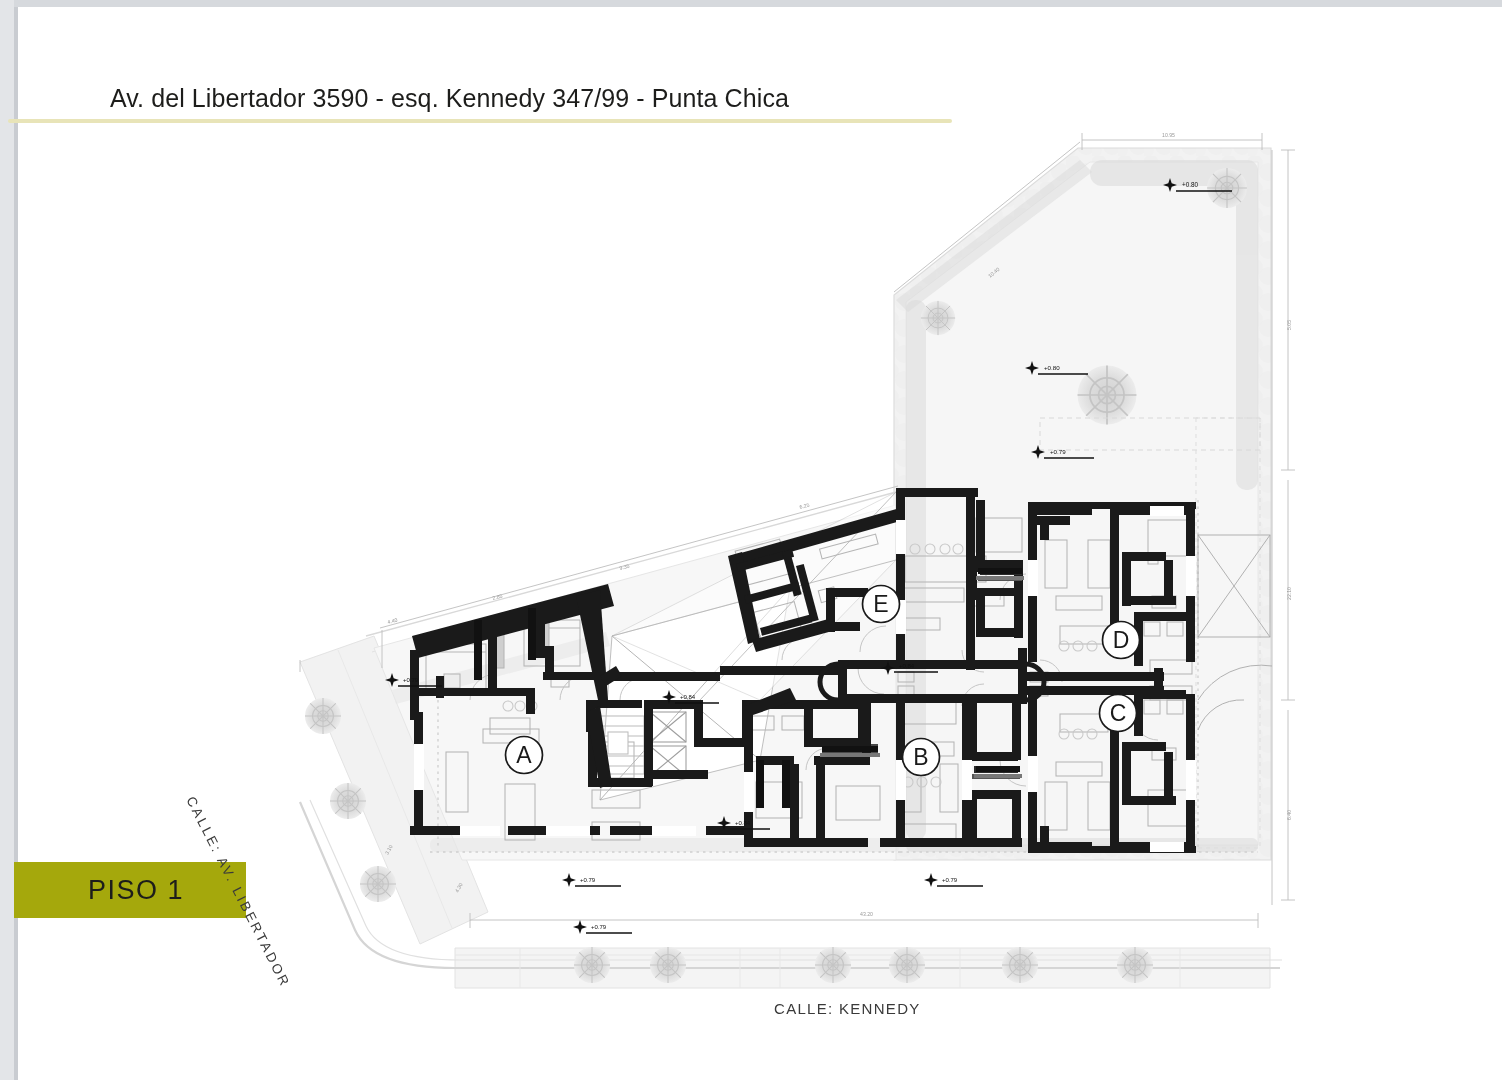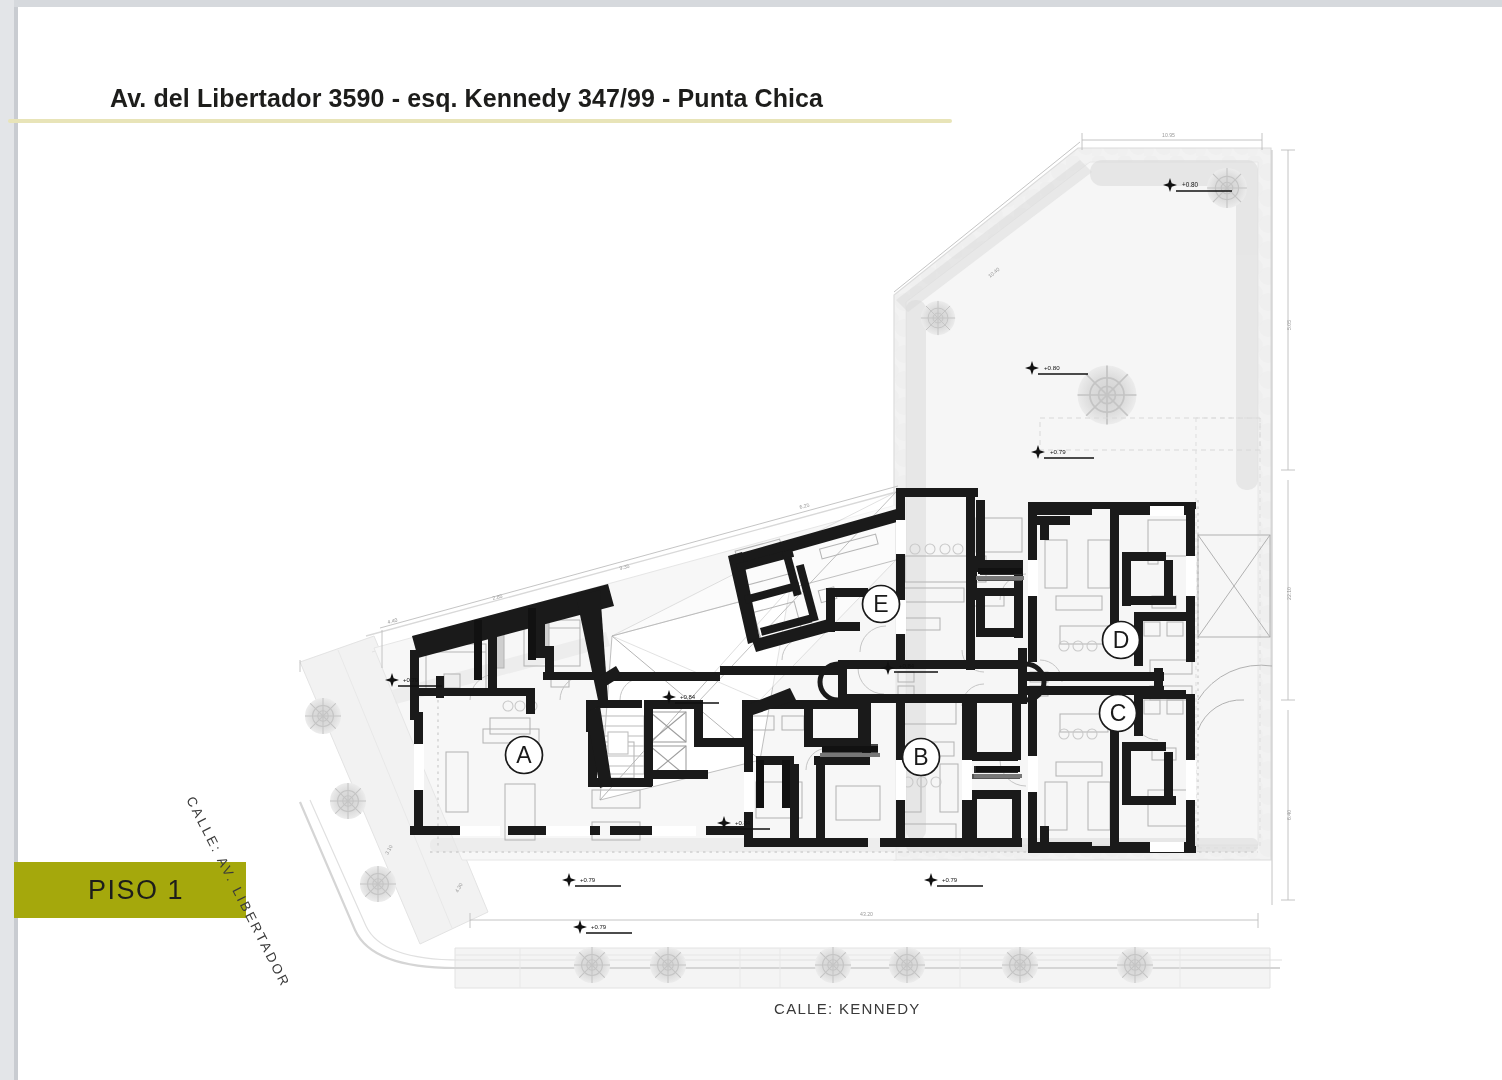--- a/index.html
+++ b/index.html
@@ -40,21 +40,21 @@
 </style>
 </head>
 <body>
 
 <div id="page">
 
   <div id="frame-top" style="background: rgb(214, 217, 221);"></div>
   <div id="frame-left"></div>
   <div id="frame-left-in"></div>
 
-  <div id="header-title" style="color: rgb(29, 29, 27); font-weight: bold;">Av. del Libertador 3590 - esq. Kennedy 347/99 - Punta Chica</div>
+  <div id="header-title" style="color: rgb(29, 29, 27);">Av. del Libertador 3590 - esq. Kennedy 347/99 - Punta Chica</div>
   <div id="header-rule" style="background: rgb(232, 228, 184);"></div>
 
   <div id="piso-banner" style="background: rgb(165, 168, 12);"></div>
   <div id="piso-label" style="color: rgb(29, 29, 27);">PISO 1</div>
 
   <div id="street-libertador">CALLE: AV. LIBERTADOR</div>
   <div id="street-kennedy">CALLE: KENNEDY</div>
 
   <div id="plan">
   <svg width="1502" height="1080" viewBox="0 0 1502 1080" xmlns="http://www.w3.org/2000/svg">

